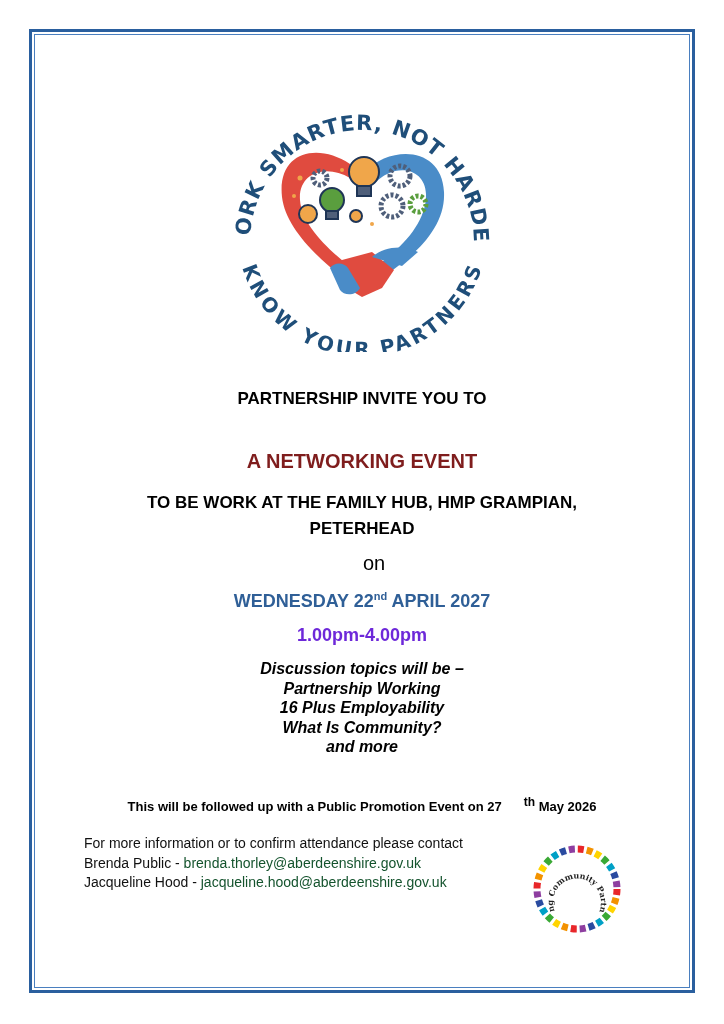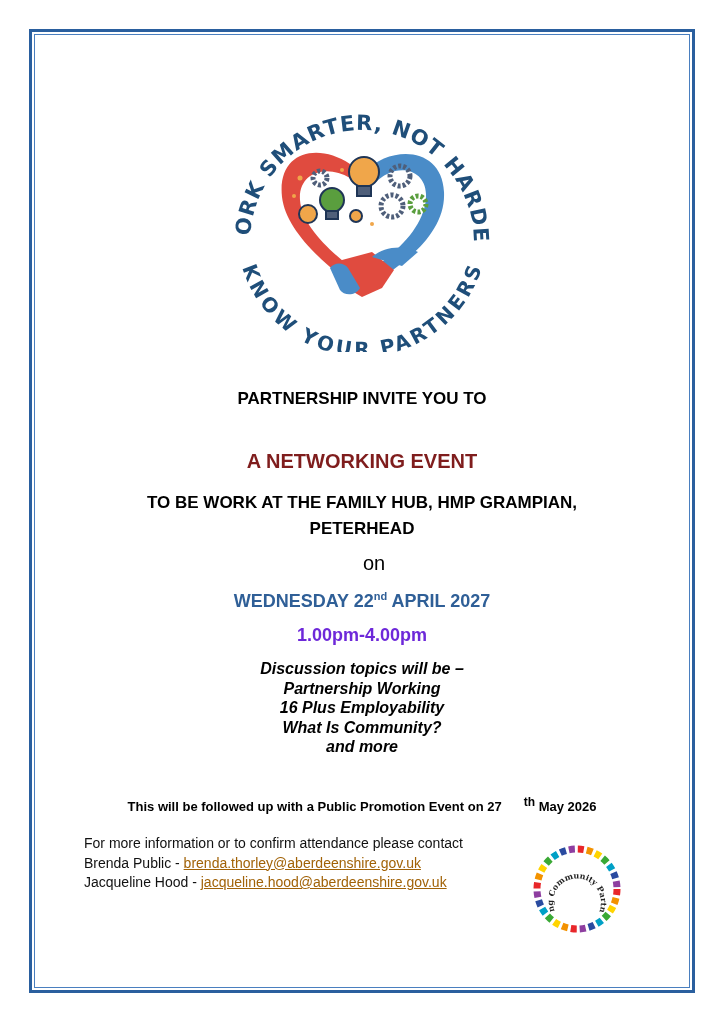--- a/index.html
+++ b/index.html
@@ -11,21 +11,21 @@
   .event { font-size:20px; top:450px; color:#7f1d1d; }
   .venue { font-size:17px; top:490px; line-height:26px; }
   .on { font-size:20px; top:552px; font-weight:normal;padding-left:12px; }
   .date { font-size:18px; top:590px; color:#2f5f97; }
   .date sup { font-size:11px; vertical-align:7px; }
   .time { font-size:18px; top:625px; color:#6d28d9; }
   .topics { font-size:16px; top:659px; line-height:19.5px;font-style:italic; }
   .followup { font-size:13px; top:795px; }
   .followup sup { font-size:12px; vertical-align:5px;padding-left:22px; }
   .contact { position:absolute; left:84px; top:834px; font-size:14px; line-height:19.5px; color:#111; }
-  .contact a { color:#a16207; text-decoration:underline; }
+  .contact a { color:#14532d; }
   .logo { position:absolute; left:222px; top:92px; width:280px; height:260px; }
   .lcp { position:absolute; left:527px; top:842px; width:100px; height:95px; }
 </style>
 </head>
 <body>
 
 <div class="frame-outer"></div>
 <div class="frame-inner"></div>
 
 <svg class="logo" viewBox="0 0 280 260">

